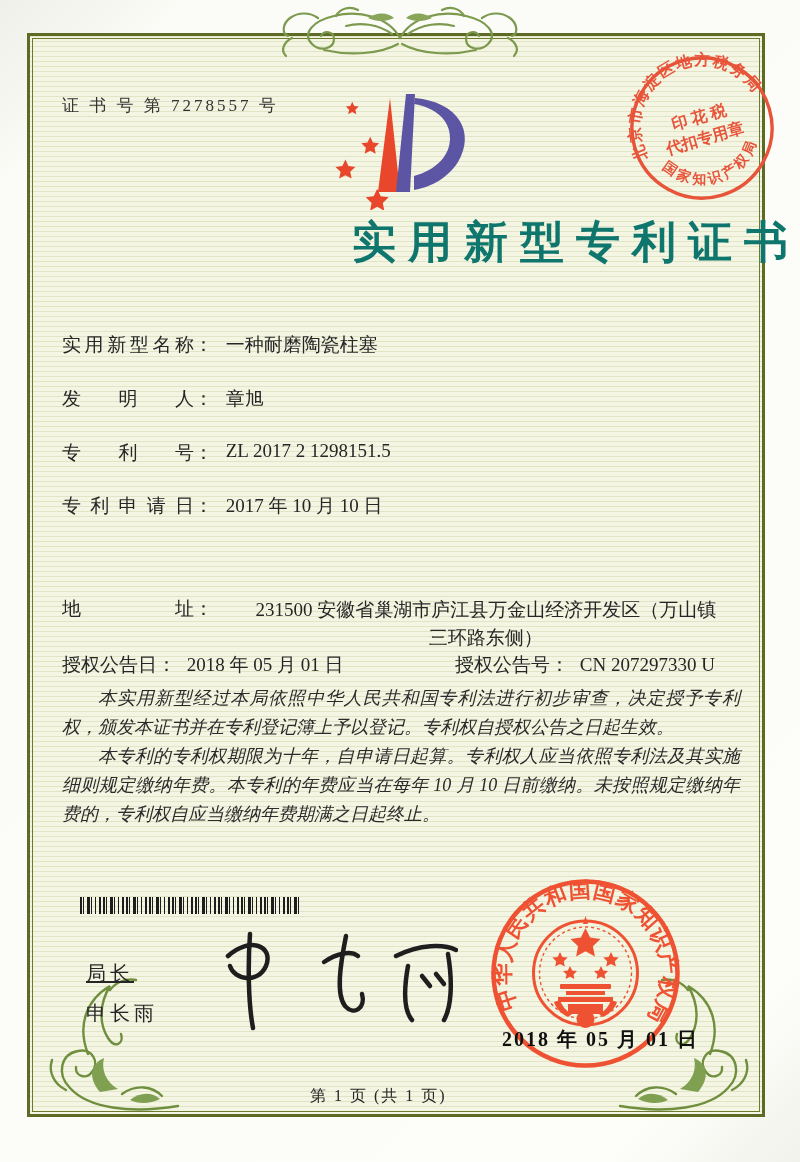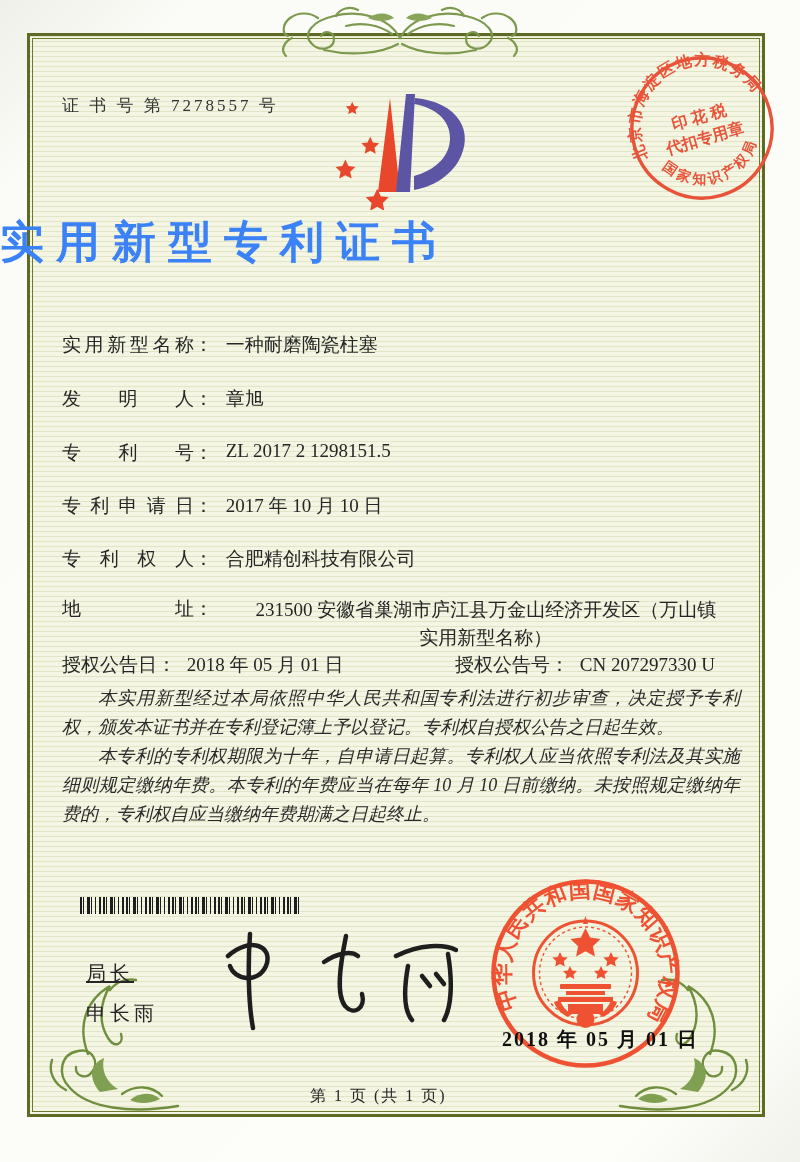--- a/index.html
+++ b/index.html
@@ -18,22 +18,22 @@
       repeating-linear-gradient(180deg, rgba(176,192,134,0.30) 0px, rgba(176,192,134,0.30) 1px, rgba(0,0,0,0) 1px, rgba(0,0,0,0) 5px),
       #f4f5e2;
     box-sizing:border-box;
   }
   .frame-inner{
     position:absolute;inset:2px;border:1px solid #6d7a2d;pointer-events:none;
   }
   .abs{position:absolute;}
   .cert-no{left:62px;top:94px;font-size:17px;letter-spacing:3px;color:#333;}
   .title{
-    left:0;top:213px;width:100%;text-align:left;
-    font-size:44px;font-weight:700;letter-spacing:12px;color:#3b82f6;
+    left:0;top:213px;width:100%;text-align:right;
+    font-size:44px;font-weight:700;letter-spacing:12px;color:#0f766e;
   }
   .field-row{left:62px;font-size:19px;white-space:nowrap;}
   .f-label{display:inline-block;width:132px;text-align:justify;text-align-last:justify;vertical-align:top;}
   .f-colon{display:inline-block;vertical-align:top;}
   .f-value{display:inline-block;margin-left:8px;vertical-align:top;}
   .f-value-wrap{white-space:normal;width:520px;line-height:28px;text-align:center;}
   .grant-group2{position:absolute;left:393px;top:0;white-space:nowrap;}
   .paras{left:62px;top:684px;width:678px;font-size:18px;line-height:29px;text-align:justify;color:#2a2a2a;}
   .paras p{margin:0;text-indent:2em;font-style:italic;}
   .barcode{
@@ -160,27 +160,23 @@
     <span class="f-value">章旭</span>
   </div>
   <div class="abs field-row" style="top:440px">
     <span class="f-label">专利号</span><span class="f-colon">：</span>
     <span class="f-value">ZL 2017 2 1298151.5</span>
   </div>
   <div class="abs field-row" style="top:493px">
     <span class="f-label">专利申请日</span><span class="f-colon">：</span>
     <span class="f-value">2017 年 10 月 10 日</span>
   </div>
-  <div class="abs field-row" style="top:546px">
-    <span class="f-label">专利权人</span><span class="f-colon">：</span>
-    <span class="f-value">合肥精创科技有限公司</span>
-  </div>
   <div class="abs field-row" style="top:596px">
     <span class="f-label">地址</span><span class="f-colon">：</span>
-    <span class="f-value f-value-wrap"><span>231500 安徽省巢湖市庐江县万金山经济开发区（万山镇</span><br><span>实用新型名称）</span></span>
+    <span class="f-value f-value-wrap"><span>231500 安徽省巢湖市庐江县万金山经济开发区（万山镇</span><br><span>三环路东侧）</span></span>
   </div>
   <div class="abs field-row" style="top:652px;width:678px">
     <span>授权公告日</span><span>：</span>
     <span style="margin-left:6px">2018 年 05 月 01 日</span>
     <span class="grant-group2">
       <span>授权公告号</span><span>：</span>
       <span style="margin-left:6px">CN 207297330 U</span>
     </span>
   </div>
 

